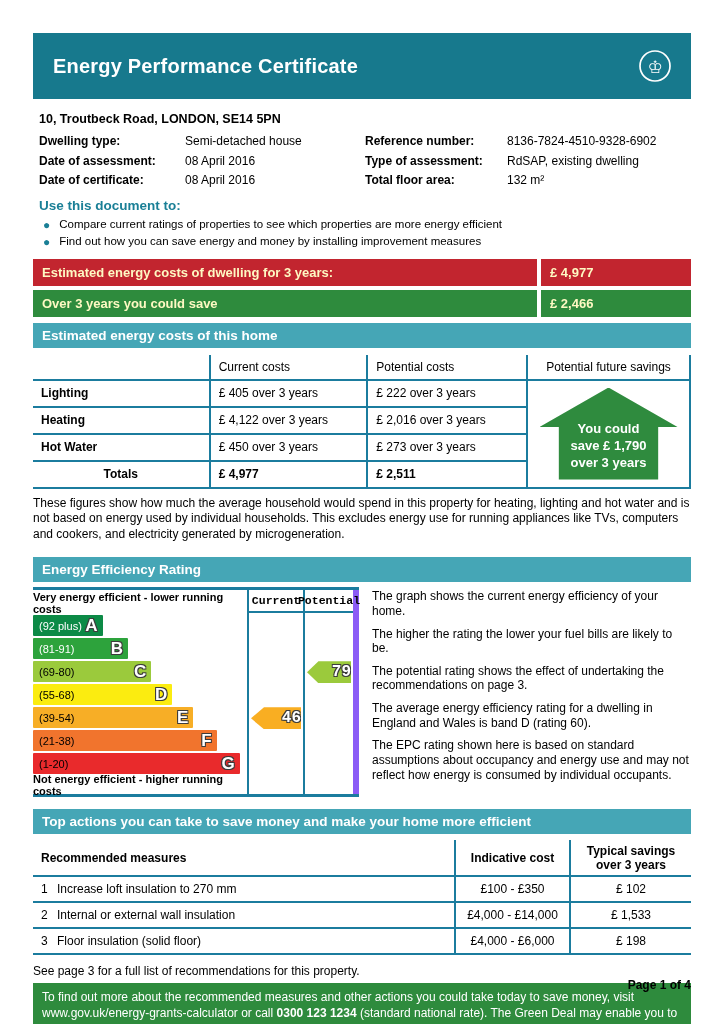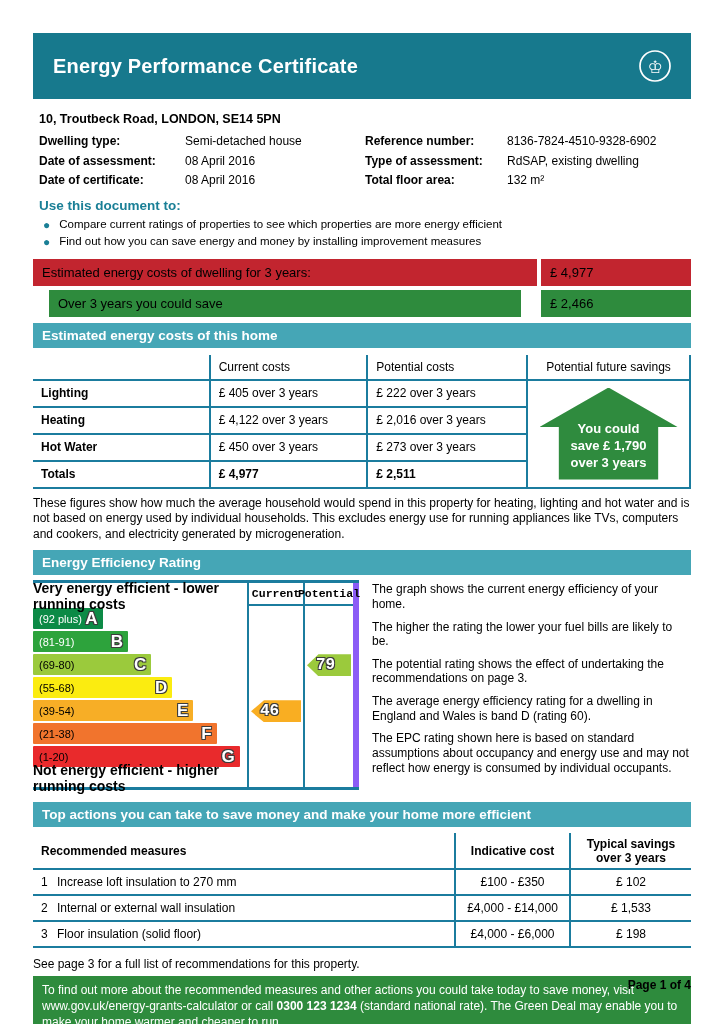--- a/index.html
+++ b/index.html
@@ -30,63 +30,63 @@
 
   
   .use-head { color:#1a7f96; font-weight:bold; font-size:13.5px; margin:9px 0 5px 6px; }
   .bullet-row { display:flex; gap:9px; margin:0 0 3px 10px; font-size:11.5px; }
   .bullet-dot { color:#1a7f96; font-size:12px; line-height:1.2; }
 
   
   .banners { margin-top:9px; }
   .banner { display:flex; gap:4px; margin-bottom:4px; }
   .banner > div {
-    color:#000000; font-weight:normal; font-size:13px;
+    color:#fef9c3; font-weight:bold; font-size:13px;
     display:flex; align-items:center; height:27px; padding:4px 9px;
   }
   .banner .b-label { flex:1; }
   .banner .b-value { width:150px; }
   .banner.red  > div { background:#c2252f; }
-  .banner.grn  > div { background:#2e8b3d;margin-left:16px; }
+  .banner.grn  > div { background:#2e8b3d; }
 
   .sect {
     background:#45a6b6; color:#fff; font-weight:bold; font-size:13.5px;
     height:25px; display:flex; align-items:center; padding-left:9px;
   }
 
   
   table { border-collapse:collapse; width:100%; }
   .costs { margin-top:7px; font-size:12px; }
   .costs th, .costs td { padding:3px 8px; text-align:left; vertical-align:middle; }
   .costs th { font-weight:normal; height:25px; }
   .costs td { height:24px; }
   .costs .vline { border-left:2px solid #1b7c9e; }
   .costs .rline { border-right:2px solid #1b7c9e; }
   .costs tr.hline > * { border-bottom:2px solid #1b7c9e; }
   .costs .tot { font-weight:bold; }
-  .costs .tot-label { text-align:left; }
+  .costs .tot-label { text-align:center; }
   .savings-cell { text-align:center; vertical-align:middle; }
   .house {
     width:138px; height:92px; margin:4px auto; background:#2f8b3e;
     clip-path:polygon(50% 0%,100% 43%,86% 43%,86% 100%,14% 100%,14% 43%,0% 43%);
     color:#fff; font-weight:bold; font-size:13px; line-height:1.3;
     display:flex; flex-direction:column; align-items:center; justify-content:flex-end;
     padding-bottom:8px; text-align:center;
   }
   .footnote { margin-top:7px; font-size:12px; line-height:1.3; }
 
   
   .eer-body { display:flex; gap:13px; margin-top:5px; }
   .eer-chart {
     width:326px; flex:none;
     border-top:3px solid #1b7c9e; border-bottom:3px solid #1b7c9e;
     display:flex;
   }
   .eer-bands { flex:1; padding-right:3px; }
-  .eer-mini-label { height:25px; display:flex; align-items:center; font-size:14px; font-weight:bold; }
+  .eer-mini-label { height:25px; display:flex; align-items:center; font-size:11px; font-weight:bold; }
   .eer-mini-label.bottom { height:18px; }
   .eer-row { height:23px; }
   .band-bar {
     height:21px; display:flex; align-items:center; justify-content:space-between;
     padding:0 5px 0 6px; border-radius:1px;
   }
   .band-range { font-size:11px; font-weight:normal; }
   .band-letter {
     font-size:17px; font-weight:bold; color:#fff; line-height:1;
     text-shadow:-1px -1px 0 #3c3c3c,1px -1px 0 #3c3c3c,-1px 1px 0 #3c3c3c,1px 1px 0 #3c3c3c;
@@ -95,21 +95,21 @@
   .eer-col.last { border-right:6px solid #8b5cf6; }
   .eer-col-header {
     height:23px; border-bottom:2px solid #1b7c9e;
     display:flex; align-items:center; justify-content:center;
     font-size:11.5px; font-weight:bold;
   }
   .eer-col-track { position:relative; height:179px; }
   .rating-arrow {
     position:absolute; left:2px; right:2px; height:22px;
     clip-path:polygon(0 50%,26% 0,100% 0,100% 100%,26% 100%);
-    display:flex; align-items:center; justify-content:flex-start; padding-left:9px;
+    display:flex; align-items:center; justify-content:flex-end; padding-left:9px;
   }
   .rating-arrow span {
     font-size:16px; font-weight:bold; color:#fff; line-height:1;
     text-shadow:-1px -1px 0 #3c3c3c,1px -1px 0 #3c3c3c,-1px 1px 0 #3c3c3c,1px 1px 0 #3c3c3c;
   }
   .eer-text { flex:1; font-size:12px; line-height:1.22; padding-top:2px; }
   .eer-text p { margin-bottom:8px; }
 
   
   .actions { margin-top:6px; font-size:12px; }
@@ -221,21 +221,21 @@
     </tr>
     <tr class="hline">
       <td class="tot tot-label">Totals</td>
       <td class="vline tot">£ 4,977</td>
       <td class="vline tot">£ 2,511</td>
     </tr>
   </tbody>
     </table>
   <div class="footnote">These figures show how much the average household would spend in this property for heating, lighting and hot water and is not based on energy used by individual households. This excludes energy use for running appliances like TVs, computers and cookers, and electricity generated by microgeneration.</div>
 
-  <div class="sect" style="margin-top:8px;">Energy Efficiency Rating</div>
+  <div class="sect" style="margin-top:15px;">Energy Efficiency Rating</div>
   <div class="eer-body">
     <div class="eer-chart">
       <div class="eer-bands">
         <div class="eer-mini-label">Very energy efficient - lower running costs</div>
         <div class="eer-row">
           <div class="band-bar" style="width: 33%; background: rgb(12, 138, 70);">
             <span class="band-range" style="color: rgb(255, 255, 255);">(92 plus)</span>
             <span class="band-letter">A</span>
           </div>
         </div>

